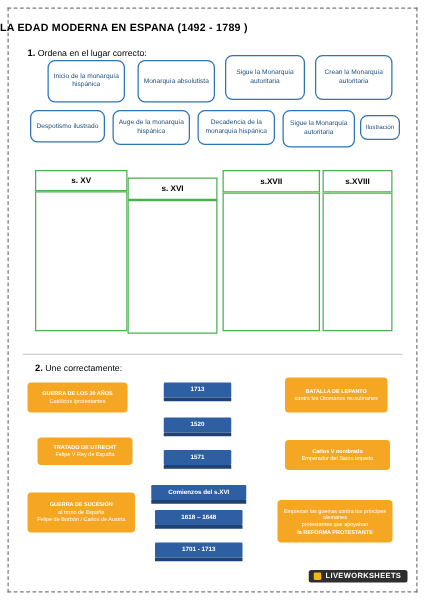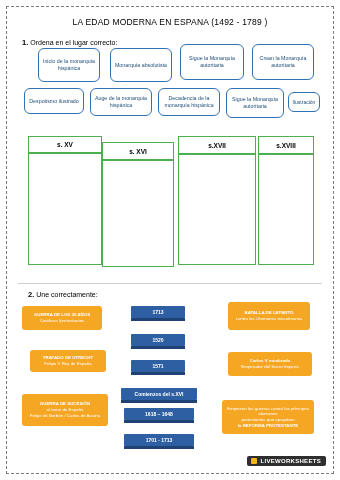--- a/index.html
+++ b/index.html
@@ -17,23 +17,23 @@
   }
   .dashed-frame{
     position:absolute;
     left:6px;top:6px;right:6px;bottom:6px;
     border:1px dashed #7a7a7a;
     box-sizing:border-box;
   }
   .title{
     position:absolute;
     left:0;right:0;top:17px;
-    text-align:center;
+    text-align:left;
     font-size:8.5px;
-    font-weight:normal;
+    font-weight:bold;
     letter-spacing:.2px;
     color:#000;
   }
   .step-label{
     position:absolute;
     font-size:7px;
     color:#000;
   }
   .step-label b{font-size:7.5px;}
 

